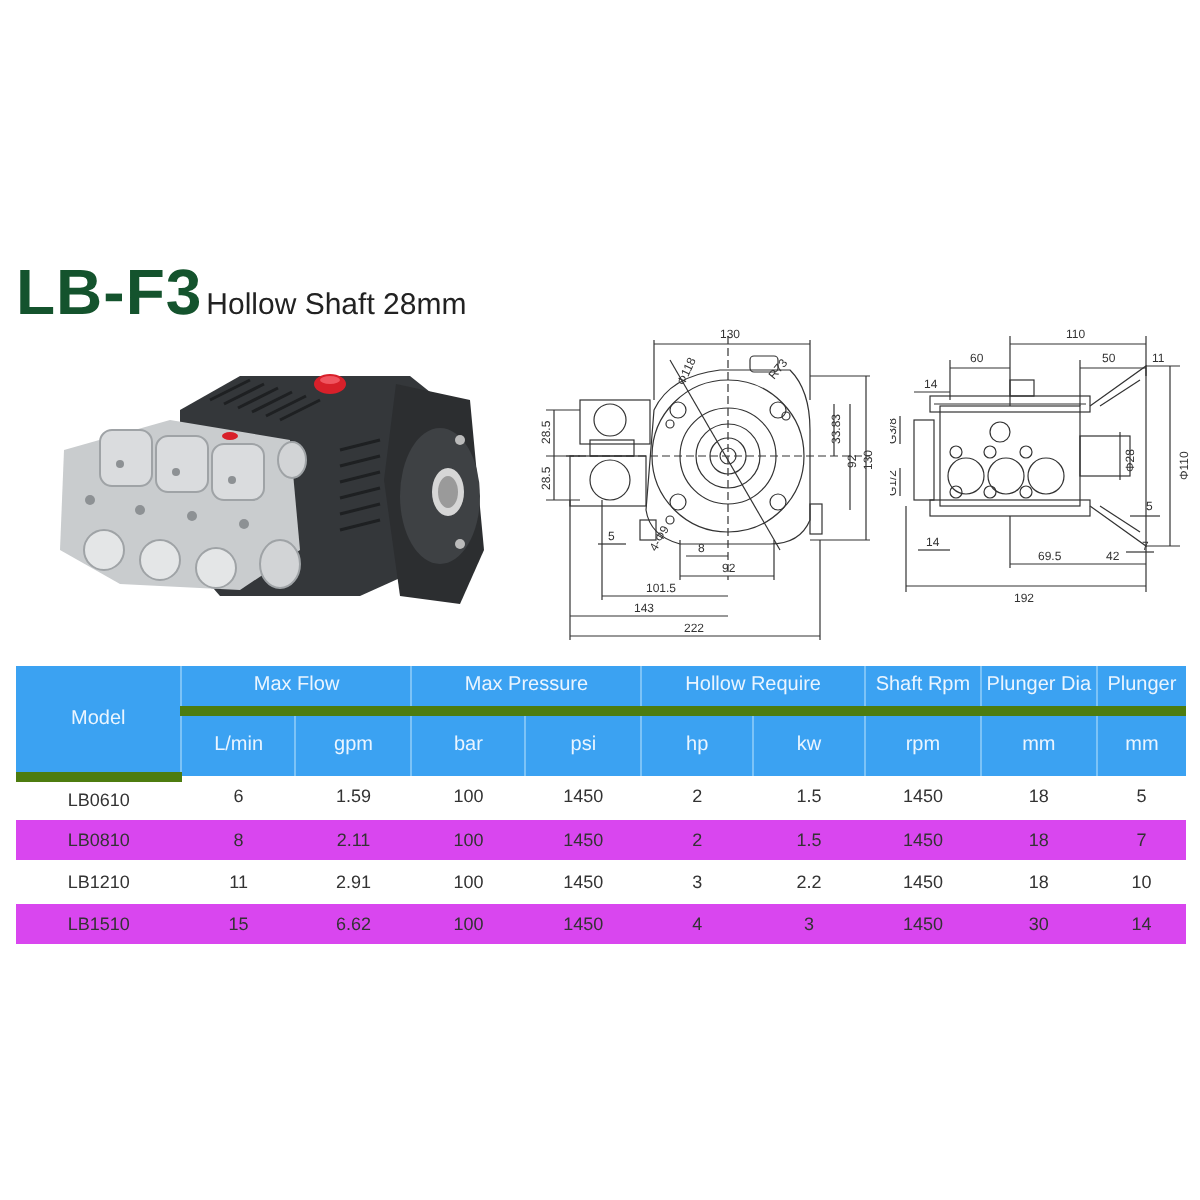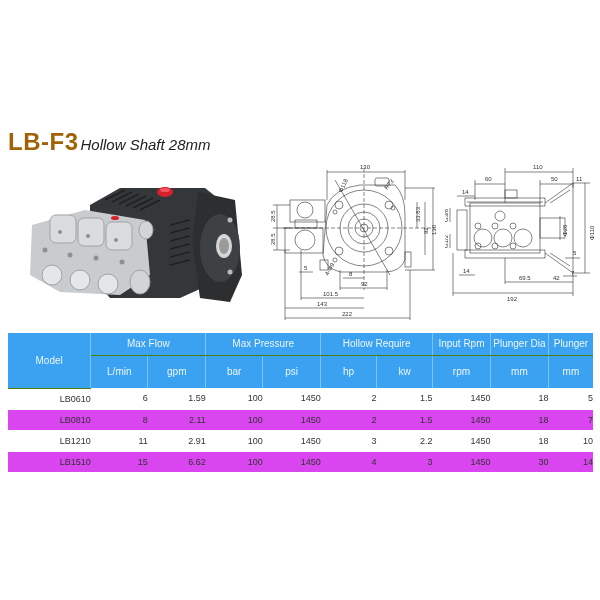--- a/index.html
+++ b/index.html
@@ -1,32 +1,32 @@
 <!DOCTYPE html>
 <html><head>
 <meta charset="utf-8">
 <style>
   * { margin: 0; padding: 0; box-sizing: border-box; }
   html, body { width: 600px; height: 600px; background: #ffffff; overflow: hidden; }
   body { position: relative; font-family: "Liberation Sans", sans-serif; color: #222; }
 
   .title { position: absolute; left: 8px; top: 128px; white-space: nowrap; }
-  .title .model { font-family: "Liberation Sans", sans-serif; font-weight: bold; font-size: 24px; color: #a16207; letter-spacing: 0.5px; }
-  .title .sub { font-family: "Liberation Sans", sans-serif; font-size: 15px; color: #222; margin-left: 2px; font-style: italic; }
+  .title .model { font-family: "Liberation Sans", sans-serif; font-weight: bold; font-size: 32px; color: #14532d; letter-spacing: 0.5px; }
+  .title .sub { font-family: "Liberation Sans", sans-serif; font-size: 15px; color: #222; margin-left: 2px; }
 
   .photo { position: absolute; left: 30px; top: 180px; width: 215px; height: 125px; }
   .drawing { position: absolute; }
   .drawing svg text { font-family: "Liberation Sans", sans-serif; font-size: 6px; fill: #333; }
 
   .spec-table { position: absolute; left: 8px; top: 333px; width: 585px; border-collapse: collapse; table-layout: fixed; }
   .spec-table th { background: #3ba2f2; color: #eaf5ff; font-weight: normal; font-size: 10px; text-align: center; border-right: 1px solid #7cc3f7; }
-  .spec-table thead tr.r1 th { height: 22px; border-bottom: 1px solid #4d7c0f; margin-top: 15px; }
+  .spec-table thead tr.r1 th { height: 22px; border-bottom: 5px solid #4d7c0f; margin-top: 15px; }
   .spec-table thead tr.r2 th { height: 33px; }
   .spec-table thead th:last-child { border-right: none; }
-  .spec-table td { font-size: 9px; text-align: right; height: 21px; color: #333; }
+  .spec-table td { font-size: 9px; text-align: center; height: 21px; color: #333; }
   .spec-table tbody tr.alt td { background: #d946ef; }
   .spec-table tbody tr { border-bottom: 1px solid #ffffff; }
 </style>
 </head>
 <body>
 
 <div class="title">
   <span class="model">LB-F3</span><span class="sub">Hollow Shaft 28mm</span>
 </div>
 
@@ -232,21 +232,21 @@
       <col style="width:56px">
       <col style="width:56px">
       <col style="width:43px">
   </colgroup>
   <thead>
     <tr class="r1">
       <th rowspan="2">Model</th>
       <th colspan="2">Max Flow</th>
       <th colspan="2">Max Pressure</th>
       <th colspan="2">Hollow Require</th>
-      <th>Input Rpm</th>
+      <th>Shaft Rpm</th>
       <th>Plunger Dia</th>
       <th>Plunger</th>
     </tr>
     <tr class="r2">
       <th>L/min</th>
       <th>gpm</th>
       <th>bar</th>
       <th>psi</th>
       <th>hp</th>
       <th>kw</th>

